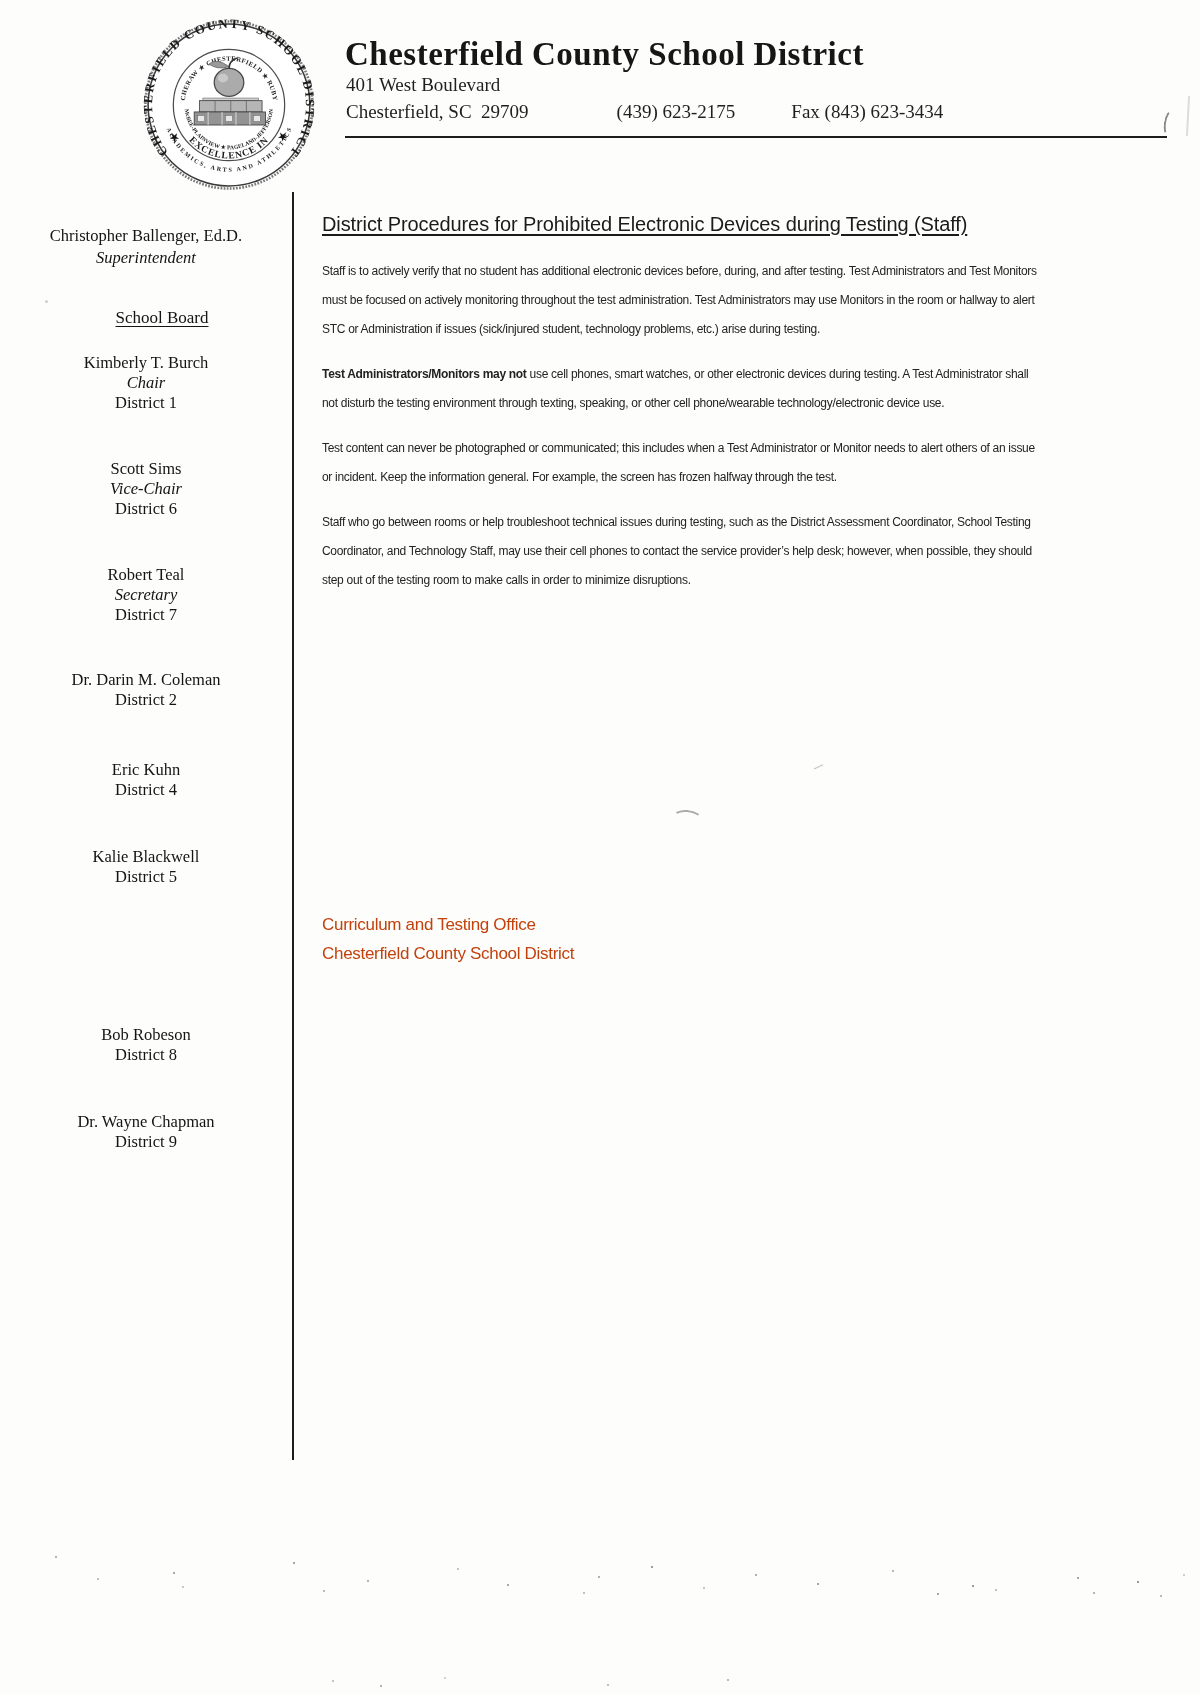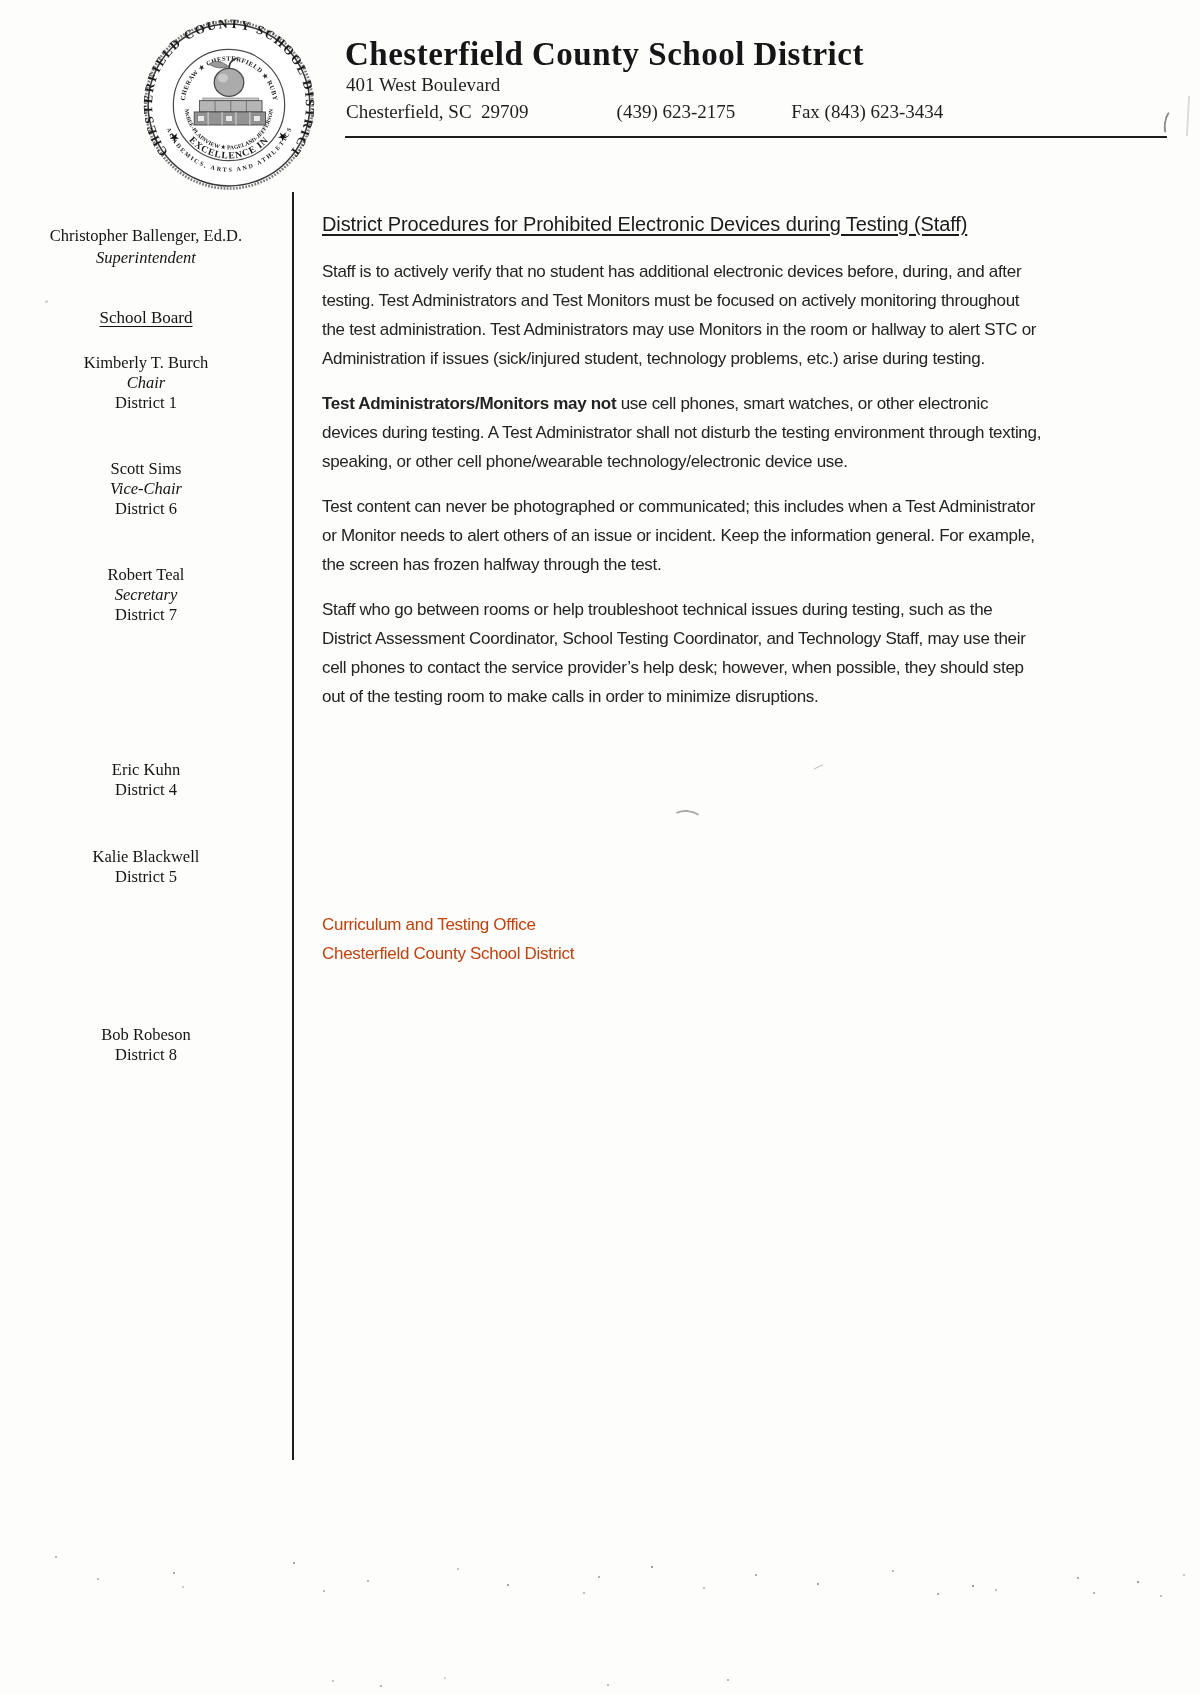--- a/index.html
+++ b/index.html
@@ -26,37 +26,37 @@
   .rule-v { position:absolute; left:292px; top:192px; width:2px; height:1268px; background:#1d1d1d; }
 
   
   .side-block {
     position:absolute; left:0; width:292px; text-align:center;
     font-size:16.5px; line-height:20px; color:#141414;
   }
   .side-block.sup { line-height:22px; }
   .side-role { font-style:italic; }
   .board-heading {
-    position:absolute; left:0; width:292px; text-align:center;
+    position:absolute; left:16px; width:292px; text-align:center;
     font-size:17px; color:#141414;font-family:Liberation Serif, serif;
   }
   .board-heading span { text-decoration:underline; text-underline-offset:3px; }
 
   
   .main-col {
     position:absolute; left:322px; top:212px; width:724px;
     font-family:"Liberation Sans", sans-serif; color:#232323;
   }
   .doc-title {
     font-size:20px; font-weight:normal; letter-spacing:-0.1px;
     text-decoration:underline; text-decoration-thickness:2px; text-underline-offset:3px;
     margin:0 0 21px 0; line-height:24px; color:#1b1b1b;
   }
   .doc-par {
-    font-size:17px; line-height:29px; letter-spacing:-0.3px;
+    font-size:12px; line-height:29px; letter-spacing:-0.3px;
     margin:0 0 16px 0;
   }
   .doc-par b { letter-spacing:-0.3px; }
   .signature {
     position:absolute; left:322px; top:910px;
     font-family:"Liberation Sans", sans-serif;
     font-size:17px; line-height:29px; letter-spacing:-0.3px; color:#c2410c;
   }
 
   
@@ -180,37 +180,45 @@
     <div class="side-role">Vice-Chair</div>
     <div>District 6</div>
   </div>
 
   <div class="side-block" style="top:565px">
     <div>Robert Teal</div>
     <div class="side-role">Secretary</div>
     <div>District 7</div>
   </div>
 
+  <div class="side-block" style="top:670px">
+    <div>Dr. Darin M. Coleman</div>
+    <div>District 2</div>
+  </div>
 
   <div class="side-block" style="top:760px">
     <div>Eric Kuhn</div>
     <div>District 4</div>
   </div>
 
   <div class="side-block" style="top:847px">
     <div>Kalie Blackwell</div>
     <div>District 5</div>
   </div>
 
 
   <div class="side-block" style="top:1025px">
     <div>Bob Robeson</div>
     <div>District 8</div>
   </div>
 
+  <div class="side-block" style="top:1112px">
+    <div>Dr. Wayne Chapman</div>
+    <div>District 9</div>
+  </div>
 
   <div class="main-col">
     <h2 class="doc-title">District Procedures for Prohibited Electronic Devices during Testing (Staff)</h2>
 
     <p class="doc-par">
       <span>Staff is to actively verify that no student has additional electronic devices before, during, and after testing. Test Administrators and Test Monitors must be focused on actively monitoring throughout the test administration. Test Administrators may use Monitors in the room or hallway to alert STC or Administration if issues (sick/injured student, technology problems, etc.) arise during testing.</span>
     </p>
 
     <p class="doc-par">
       <b>Test Administrators/Monitors may not</b><span> use cell phones, smart watches, or other electronic devices during testing. A Test Administrator shall not disturb the testing environment through texting, speaking, or other cell phone/wearable technology/electronic device use.</span>

